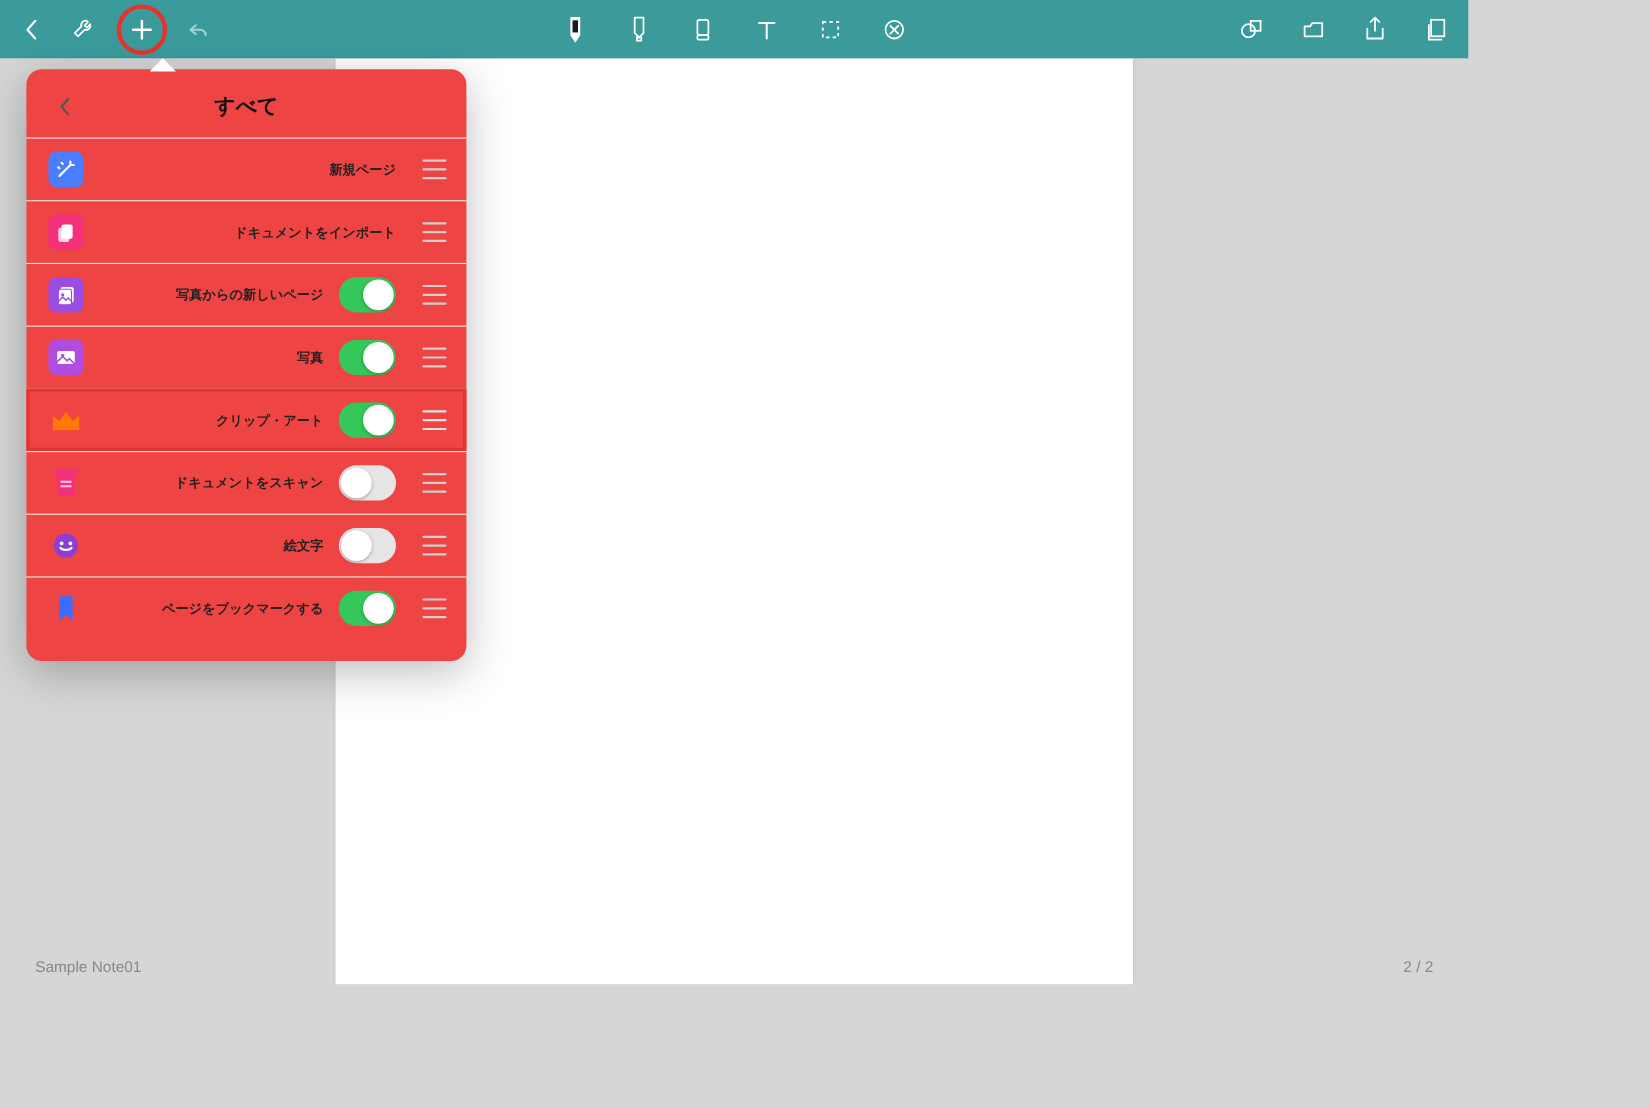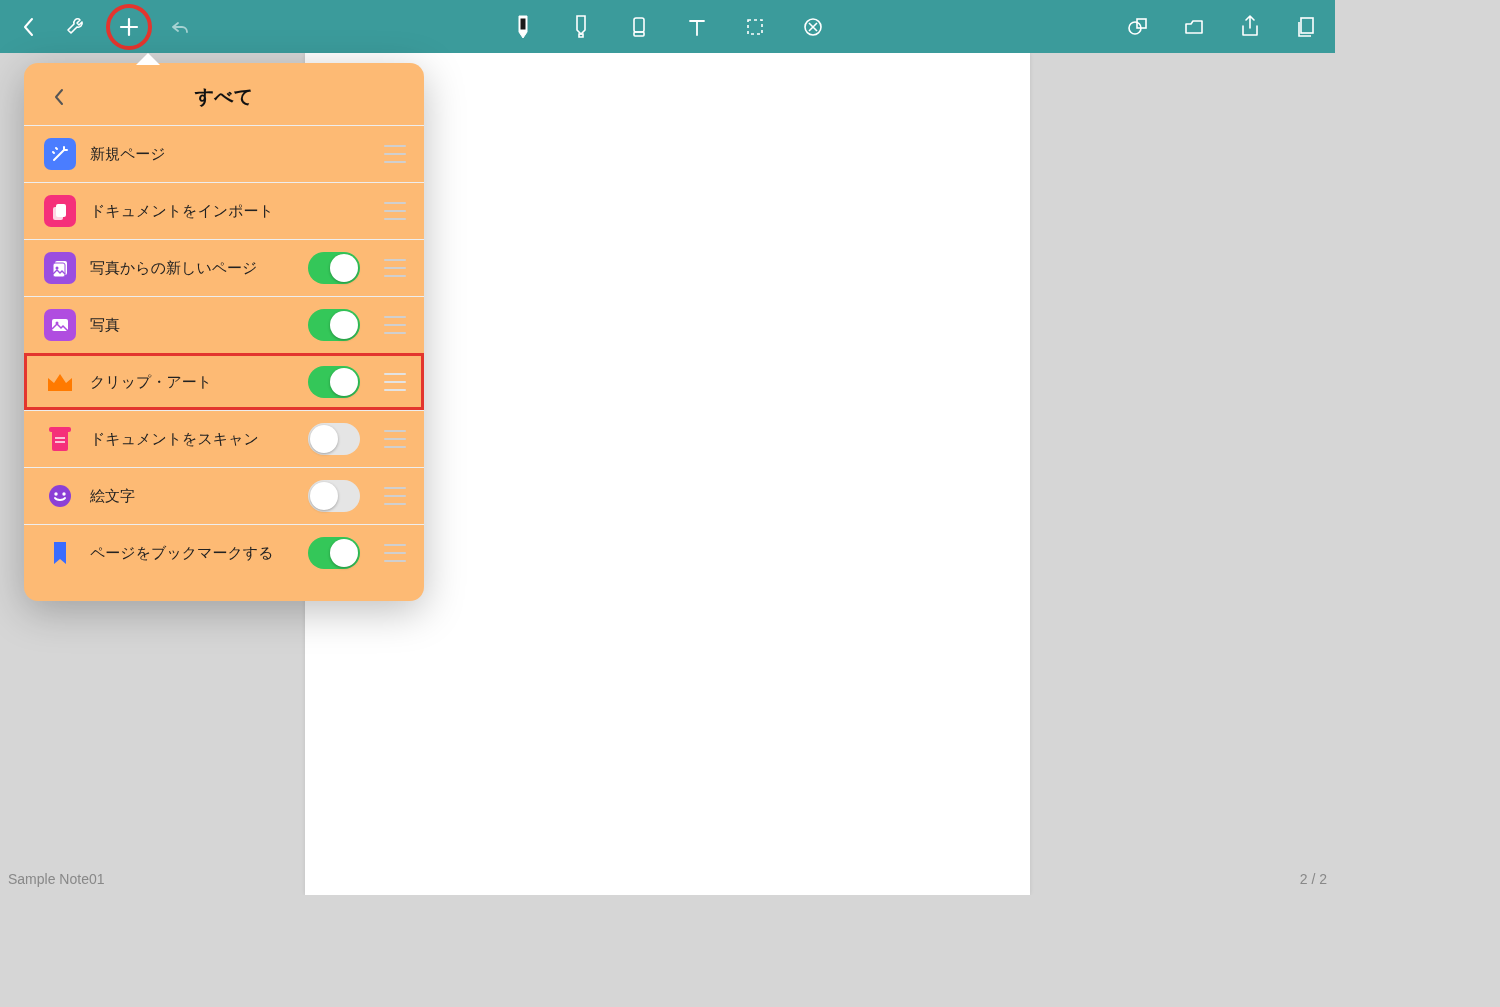--- a/index.html
+++ b/index.html
@@ -40,29 +40,29 @@
   .canvas-area {
     position: absolute; top: 53px; left: 0; right: 0; bottom: 0;
     background: #d6d6d6; display:flex; justify-content:center;
   }
   .page {
     background: #fff; width: 725px; height: 100%;
     box-shadow: 0 0 4px rgba(0,0,0,0.1);
   }
   .footer {
     position: absolute; bottom: 0; left: 0; right: 0; height: 32px;
-    display: flex; align-items: center; padding: 0 8px;
+    display: flex; align-items: center; padding: 0 32px;
     font-size: 14px; color: #888;
   }
   .footer-right { margin-left: auto; text-align: center; }
 
   
   .popover {
     position: absolute; top: 63px; left: 24px;
-    width: 400px; background: #fdba74; border-radius: 14px;
+    width: 400px; background: #ef4444; border-radius: 14px;
     box-shadow: 0 10px 40px rgba(0,0,0,0.25);
     z-index: 20; padding: 6px 0 20px;
   }
   .popover::before {
     content: ""; position: absolute; top: -10px; left: 112px;
     border-left: 12px solid transparent; border-right: 12px solid transparent;
     border-bottom: 12px solid #fff;
   }
   .pop-header {
     height: 56px; display: flex; align-items: center; justify-content: center;
@@ -80,21 +80,21 @@
     border-top: 1px solid #eee;
     gap: 14px;
   }
   .menu-row:first-of-type { border-top: 1px solid #eee; }
   .ico {
     width: 32px; height: 32px; border-radius: 7px;
     display: flex; align-items: center; justify-content: center;
     flex-shrink: 0;
   }
   .ico svg { display:block; }
-  .menu-label { font-size: 15px; font-weight: 400; color: #222; flex: 1; line-height: 1.25; }
+  .menu-label { font-size: 12px; font-weight: 700; color: #222; flex: 1; line-height: 1.25; text-align: right; }
   .toggle {
     width: 52px; height: 32px; border-radius: 16px; background: #e5e5e5;
     position: relative; flex-shrink:0;
   }
   .toggle.on { background: #34c759; }
   .knob {
     position: absolute; top: 2px; left: 2px; width: 28px; height: 28px;
     background: #fff; border-radius: 50%; box-shadow: 0 1px 3px rgba(0,0,0,0.3);
   }
   .toggle.on .knob { left: 22px; }

